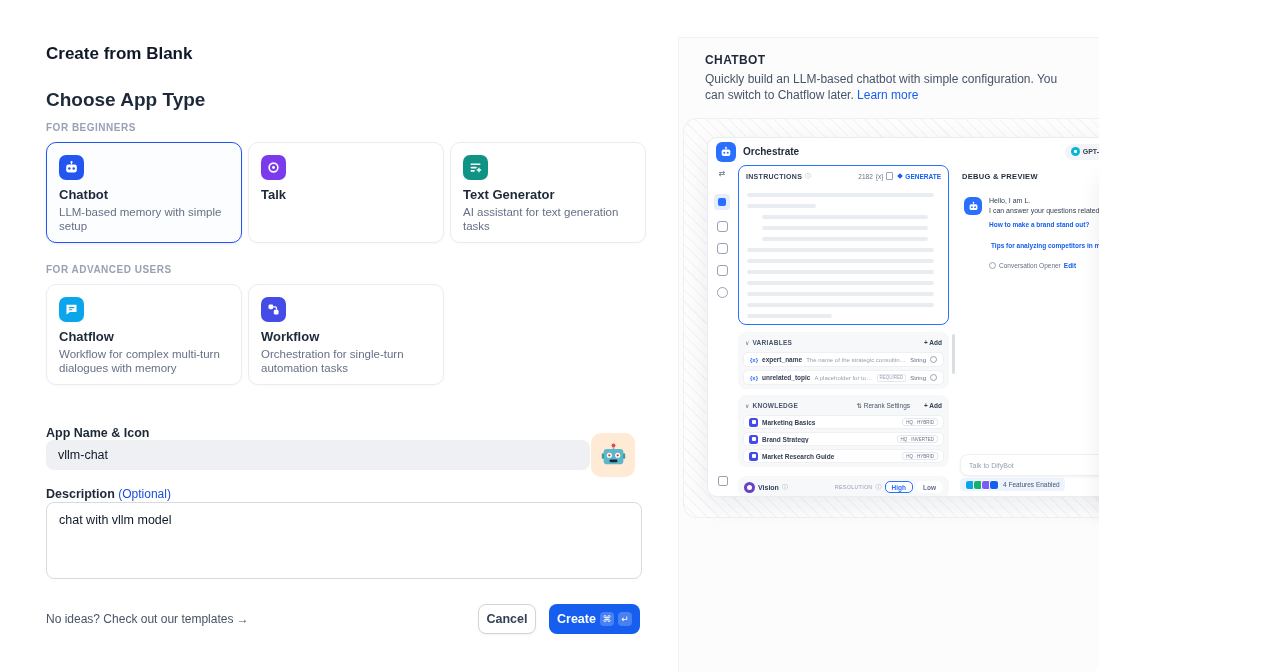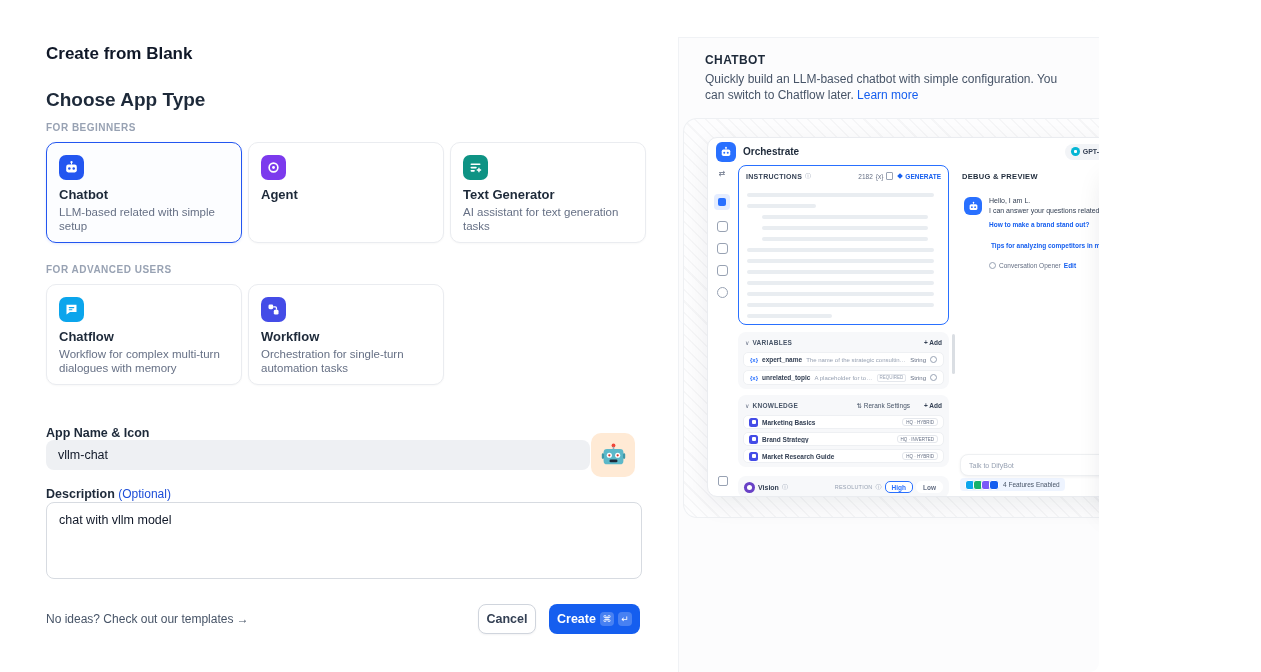--- a/index.html
+++ b/index.html
@@ -184,30 +184,30 @@
         <div class="tile" style="background: rgb(35, 86, 240); color: rgb(35, 86, 240);">
           <svg width="15" height="15" viewBox="0 0 24 24">
               <circle cx="12" cy="3.5" r="1.8" fill="#fff"></circle>
               <rect x="11.2" y="4.6" width="1.6" height="2.6" fill="#fff"></rect>
               <rect x="3.5" y="7.2" width="17" height="12.6" rx="3.4" fill="#fff"></rect>
               <circle cx="8.5" cy="13.4" r="2" fill="currentColor"></circle>
               <circle cx="15.5" cy="13.4" r="2" fill="currentColor"></circle>
             </svg>
         </div>
         <div class="ctitle">Chatbot</div>
-        <div class="cdesc">LLM-based related with simple setup</div>
+        <div class="cdesc">LLM-based memory with simple setup</div>
       </div>
       <div class="card">
         <div class="tile" style="background: rgb(124, 58, 237); color: rgb(124, 58, 237);">
           <svg width="15" height="15" viewBox="0 0 24 24">
               <circle cx="12" cy="12" r="7" fill="none" stroke="#fff" stroke-width="2.6"></circle>
               <circle cx="12" cy="12" r="2.3" fill="#fff"></circle>
             </svg>
         </div>
-        <div class="ctitle">Agent</div>
+        <div class="ctitle">Talk</div>
       </div>
       <div class="card">
         <div class="tile" style="background: rgb(14, 147, 132); color: rgb(14, 147, 132);">
           <svg width="15" height="15" viewBox="0 0 24 24">
               <rect x="4" y="5.5" width="16" height="2.6" rx="1.3" fill="#fff"></rect>
               <rect x="4" y="10.8" width="10" height="2.6" rx="1.3" fill="#fff"></rect>
               <rect x="4" y="16" width="7" height="2.6" rx="1.3" fill="#fff"></rect>
               <path d="M17.5 12.5v7M14 16h7" stroke="#fff" stroke-width="2.2"></path>
             </svg>
         </div>

